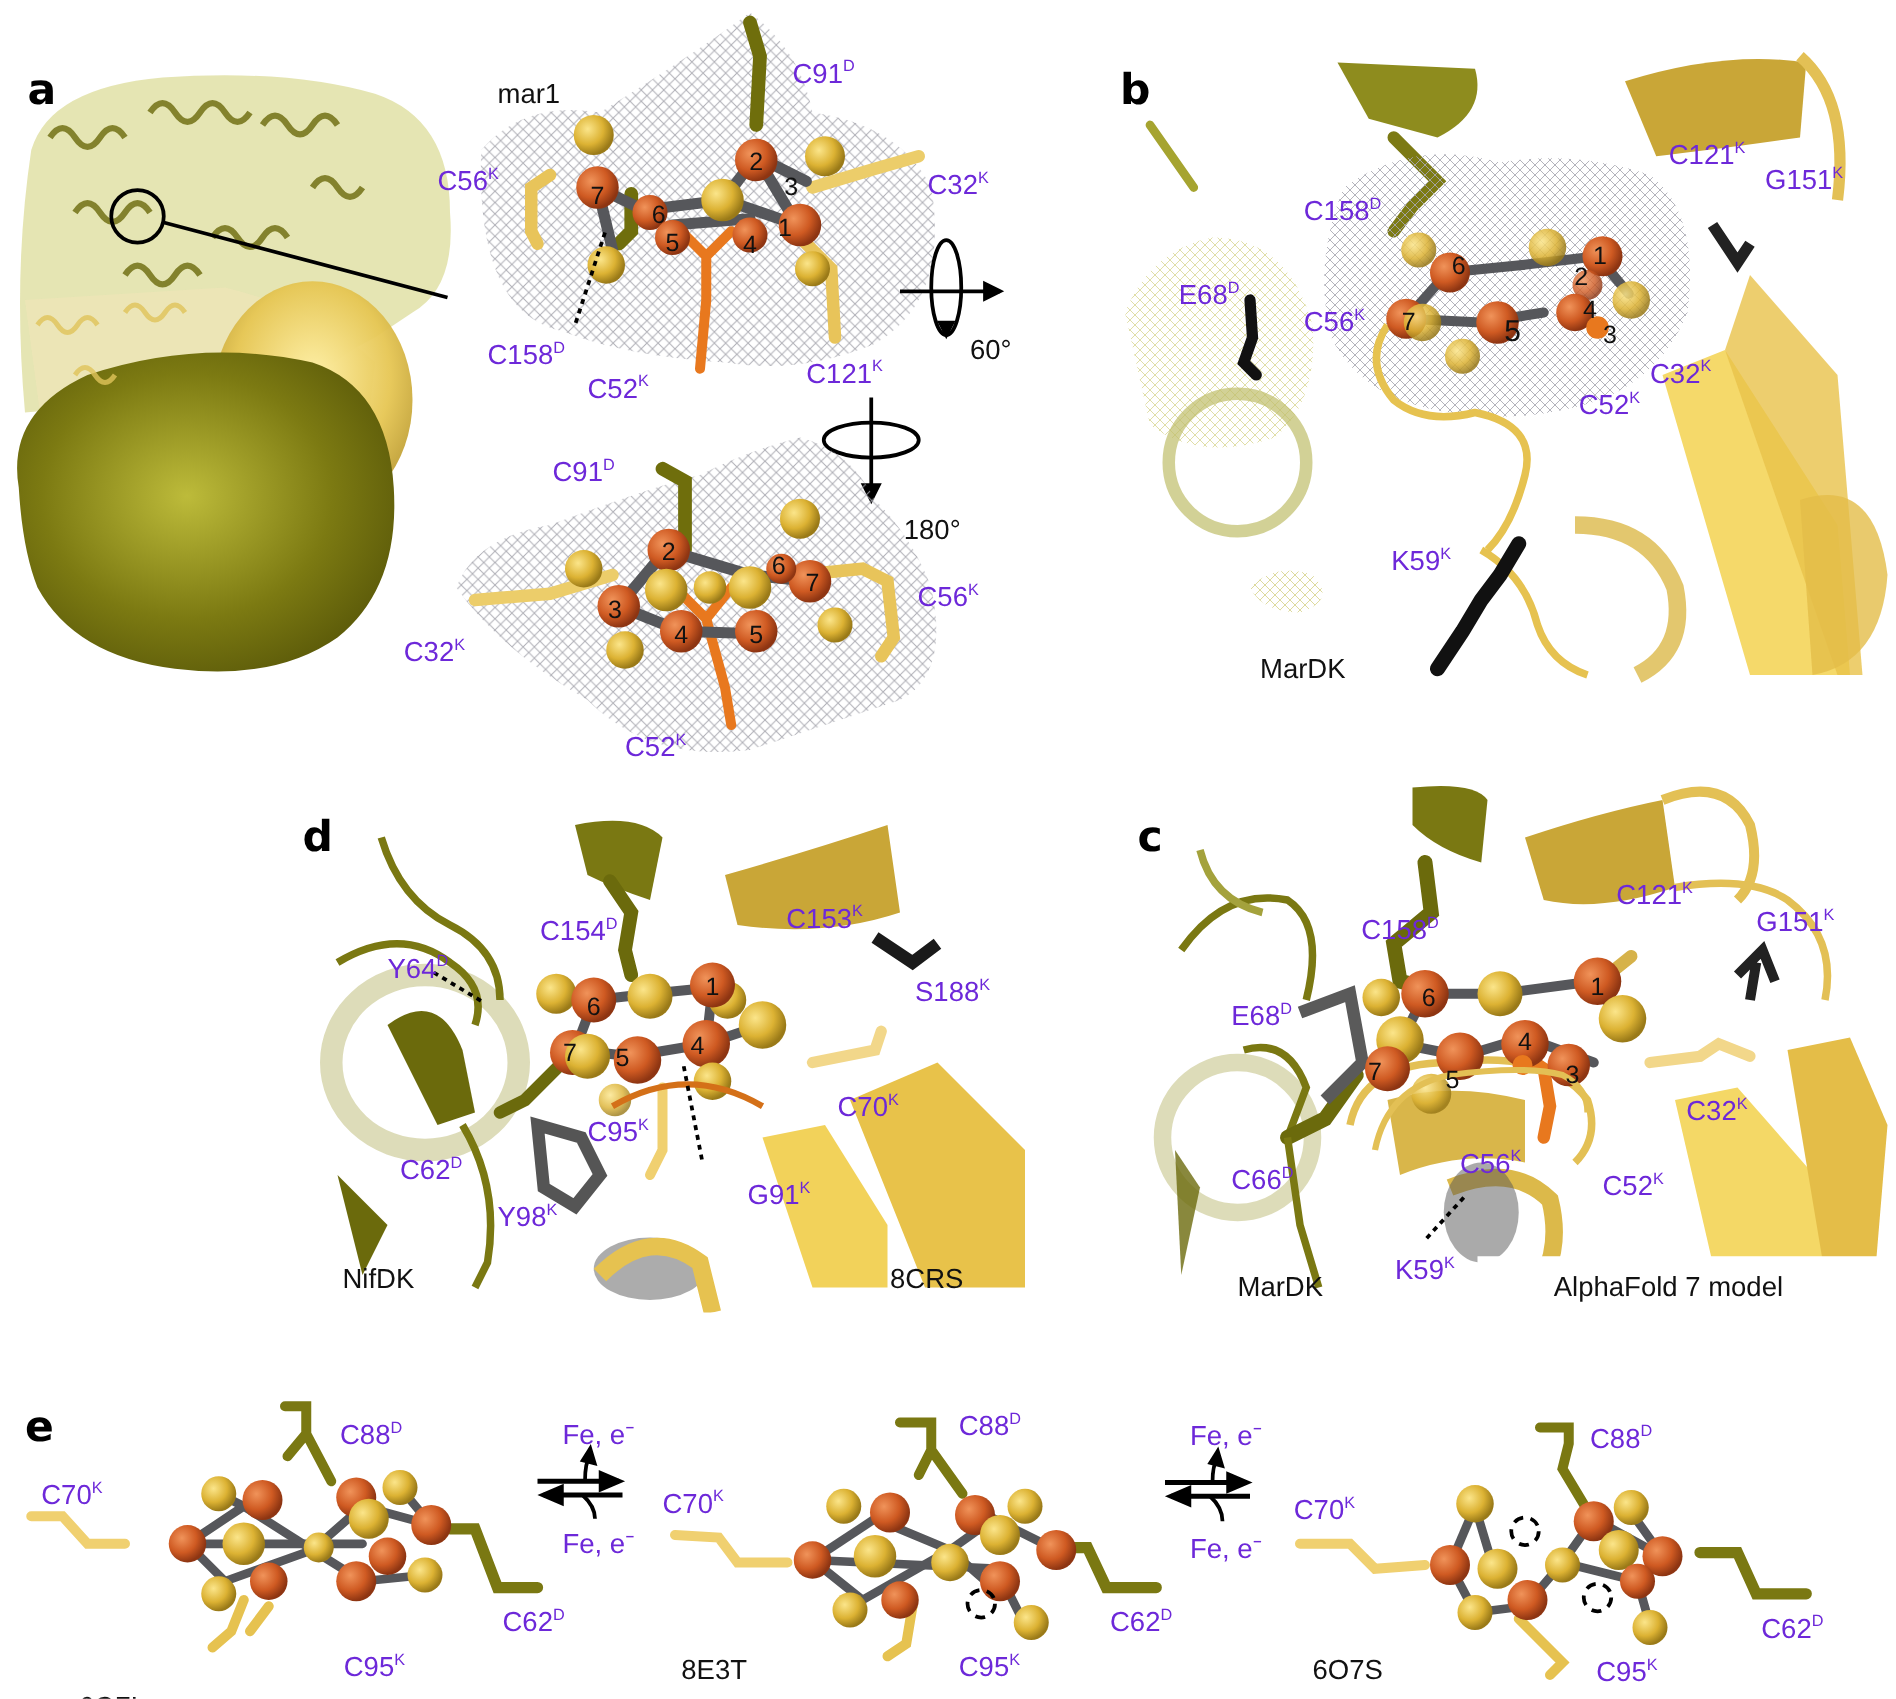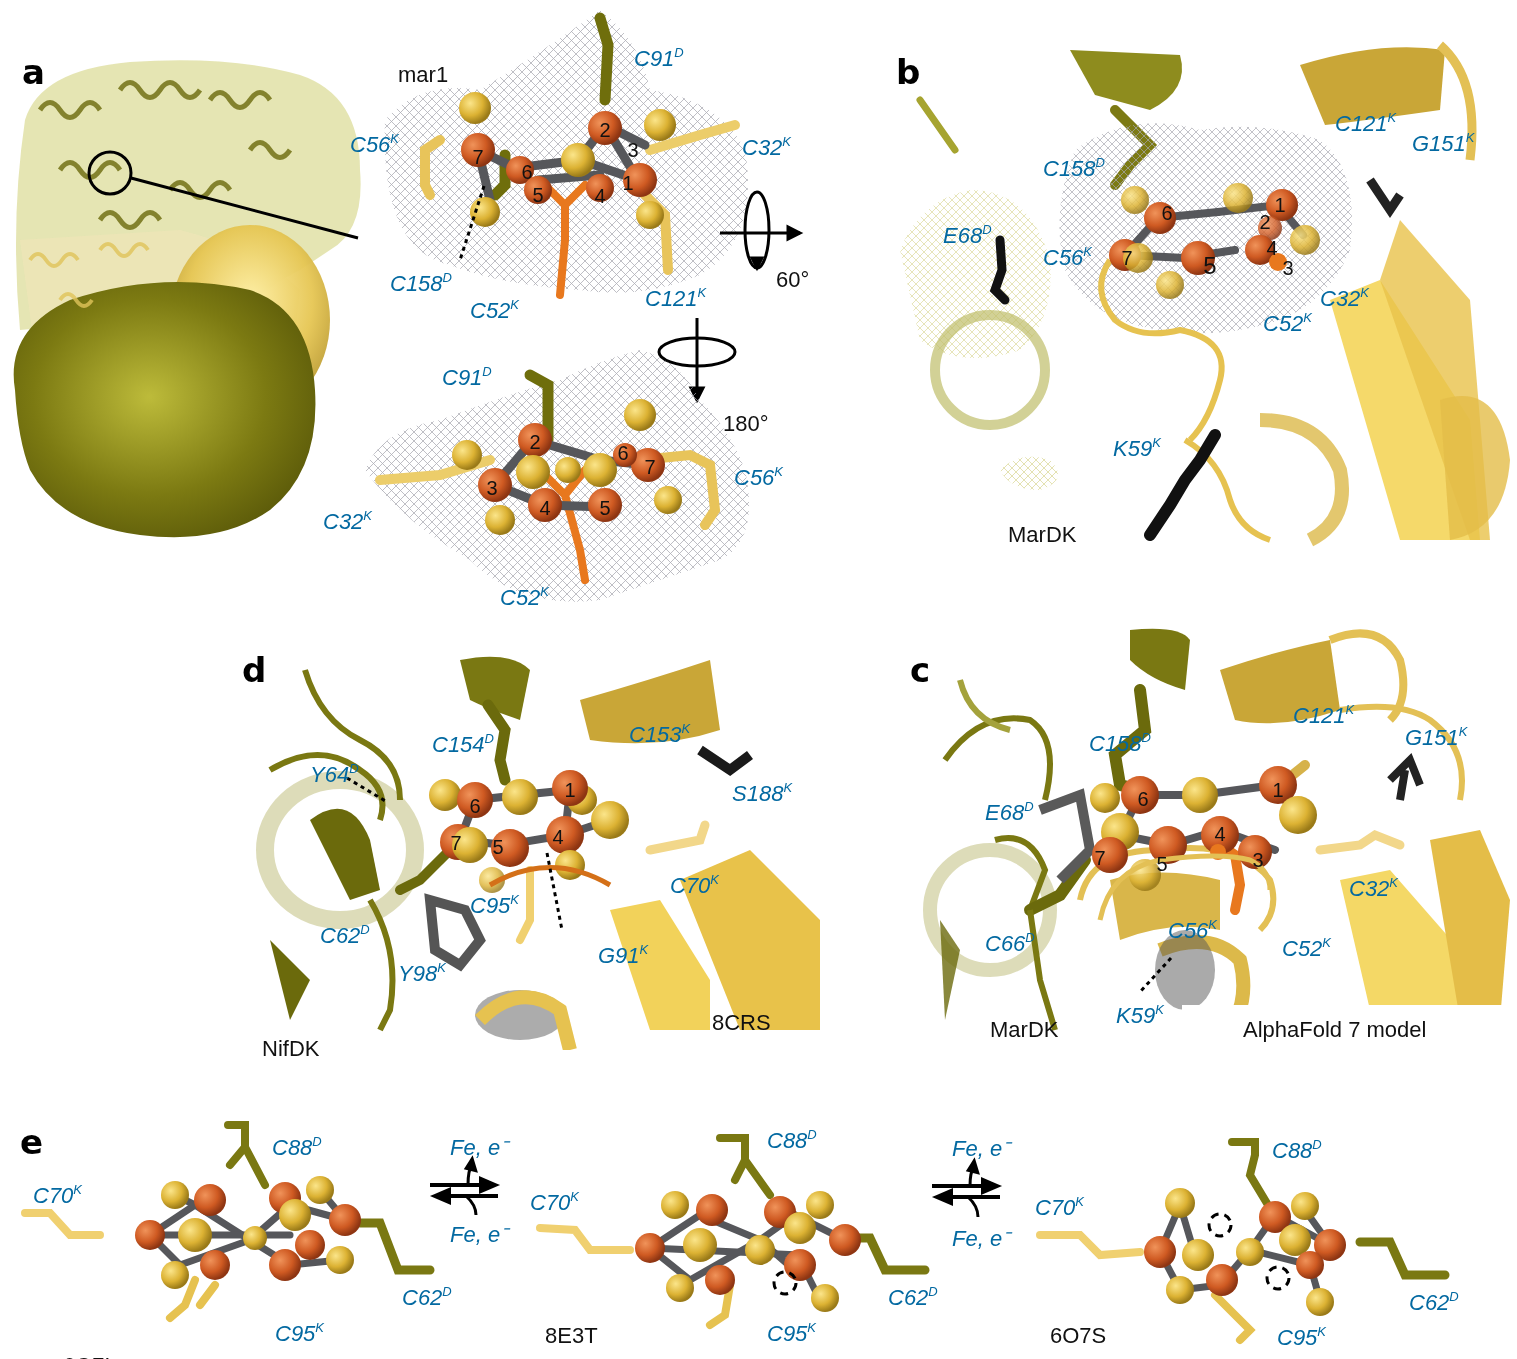--- a/index.html
+++ b/index.html
@@ -1,20 +1,20 @@
 <!DOCTYPE html>
 <html><head>
 <meta charset="utf-8">
 <style>
   html, body { margin:0; padding:0; background:#ffffff; }
   body { width:1517px; height:1359px; position:relative; overflow:hidden;
          font-family:"Liberation Sans", sans-serif; color:#111; }
   .panel { position:absolute; }
   .plabel { position:absolute; font-family:"DejaVu Sans", sans-serif; font-weight:bold; font-size:34px; color:#000; }
-  .lbl { position:absolute; font-size:22px; white-space:nowrap; color:#0369a1; line-height:1;font-style:italic; }
+  .lbl { position:absolute; font-size:22px; white-space:nowrap; color:#6d28d9; line-height:1; }
   .lbl sup { font-size:13px; vertical-align:top; position:relative; top:-2px; }
   .cap { position:absolute; font-size:22px; white-space:nowrap; color:#111; }
   svg { position:absolute; left:0; top:0; }
   .num { font-family:"Liberation Sans", sans-serif; font-size:20px; fill:#111; text-anchor:middle; dominant-baseline:central; }
   .rot { position:absolute; font-size:22px; }
 </style>
 </head>
 <body>
 
 <div class="panel" style="left:0;top:0;width:880px;height:620px;">
@@ -344,21 +344,21 @@
   </svg>
   <div class="lbl" style="left:202px;top:114px;"><span>C154</span><sup>D</sup></div>
   <div class="lbl" style="left:370px;top:104px;margin-left:29px;"><span>C153</span><sup>K</sup></div>
   <div class="lbl" style="left:80px;top:144px;"><span>Y64</span><sup>D</sup></div>
   <div class="lbl" style="left:502px;top:163px;"><span>S188</span><sup>K</sup></div>
   <div class="lbl" style="left:440px;top:255px;"><span>C70</span><sup>K</sup></div>
   <div class="lbl" style="left:240px;top:275px;"><span>C95</span><sup>K</sup></div>
   <div class="lbl" style="left:90px;top:305px;"><span>C62</span><sup>D</sup></div>
   <div class="lbl" style="left:168px;top:343px;"><span>Y98</span><sup>K</sup></div>
   <div class="lbl" style="left:368px;top:325px;"><span>G91</span><sup>K</sup></div>
-  <div class="cap" style="left:32px;top:390px;margin-top:26px;">NifDK</div>
+  <div class="cap" style="left:44px;top:390px;">NifDK</div>
   <div class="cap" style="left:482px;top:390px;">8CRS</div>
 </div>
 
 <div class="panel" style="left:900px;top:620px;width:617px;height:430px;">
   <div class="plabel" style="left:10px;top:30px;">c</div>
   <svg width="617" height="430">
     <defs>
       <radialGradient id="gFeC" cx="35%" cy="35%" r="65%">
           <stop offset="0%" stop-color="#f0935a"></stop>
           <stop offset="60%" stop-color="#cf5a22"></stop>

